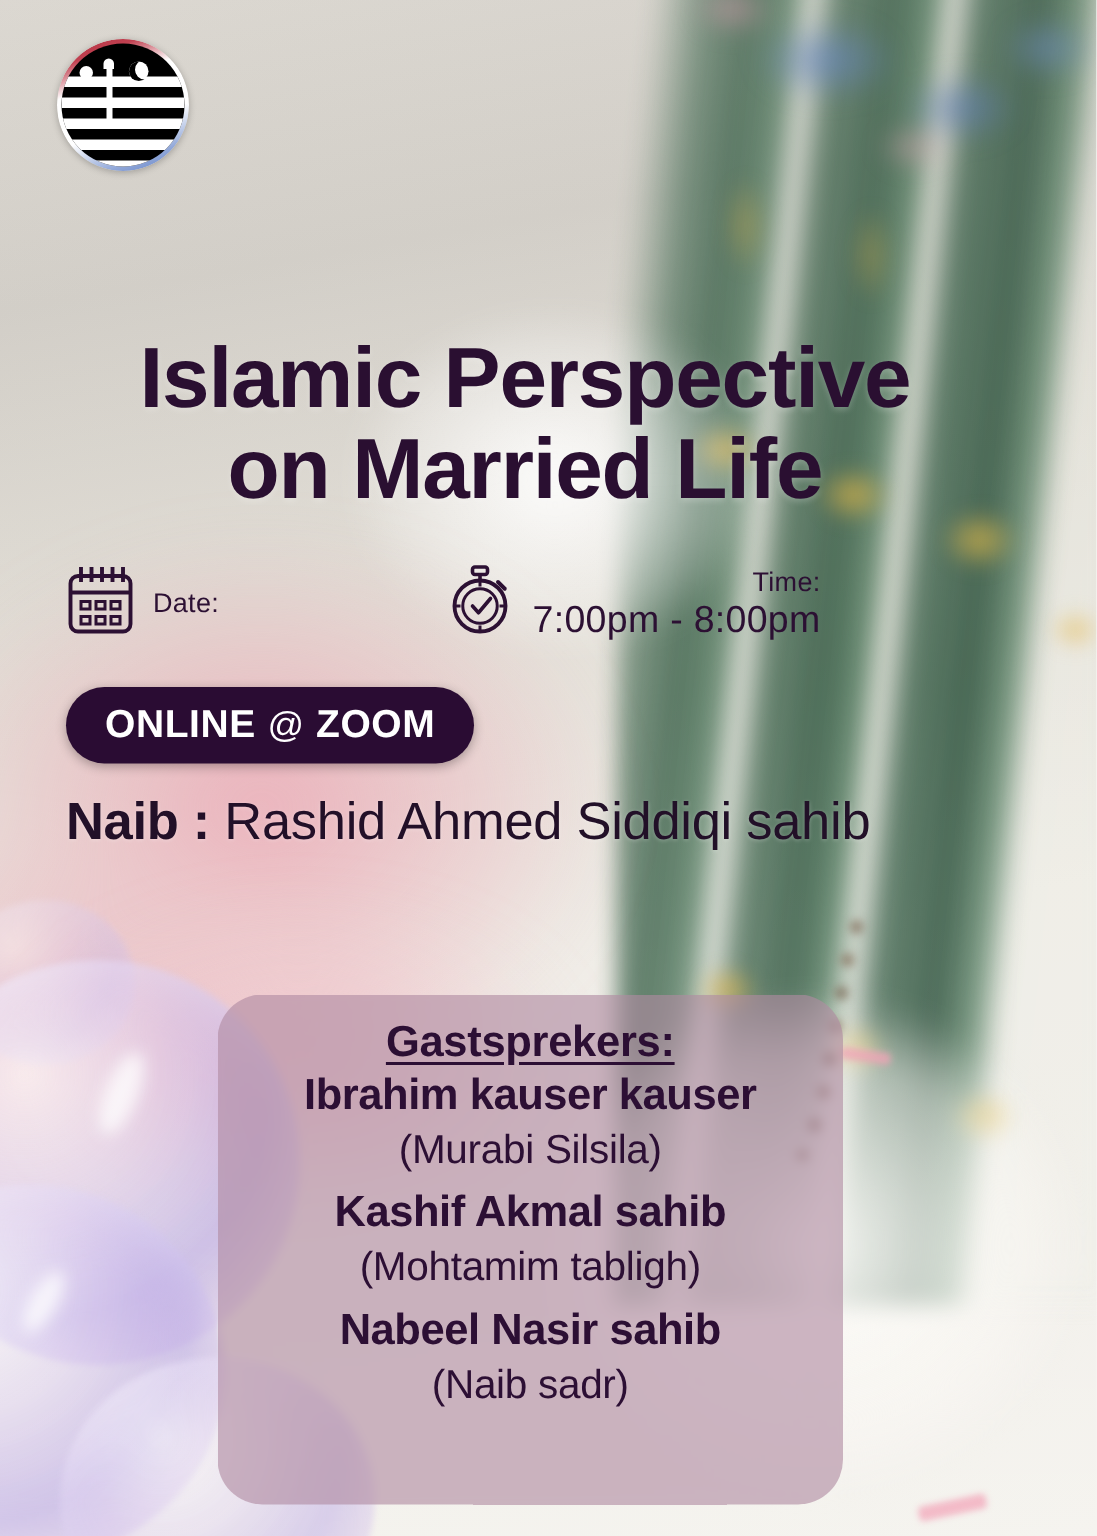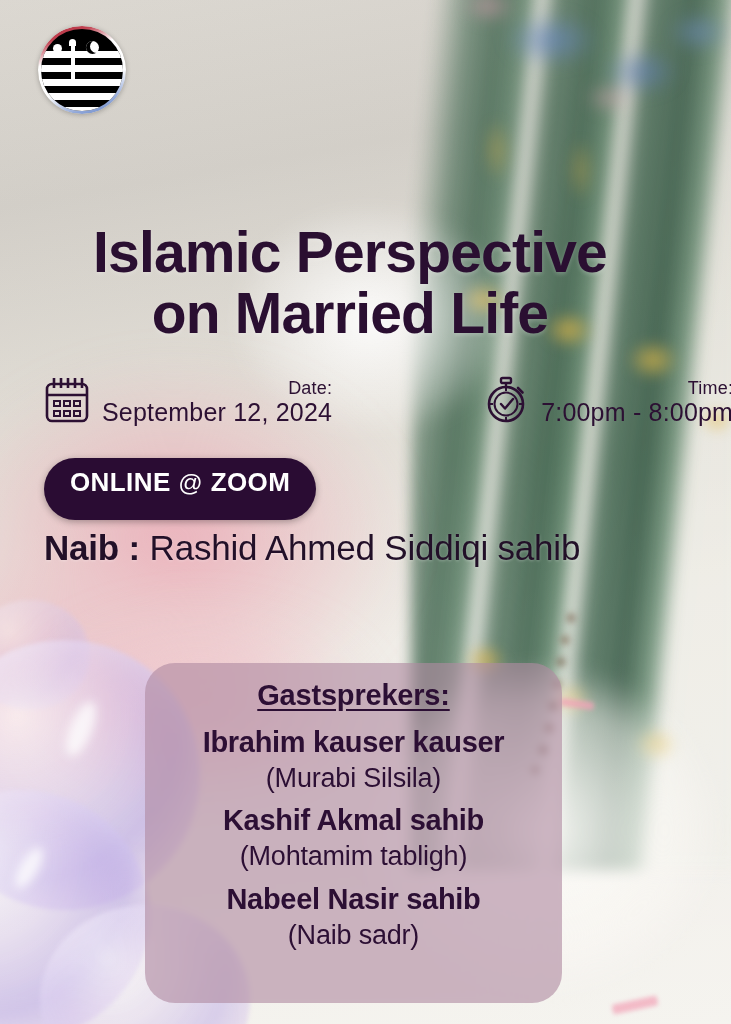--- a/index.html
+++ b/index.html
@@ -211,21 +211,21 @@
   .info-text { color:#2c1033; line-height:1.12; }
   .info-label { font-size:18px; font-weight:normal; letter-spacing:0.2px;text-align:right; }
   .info-value { font-size:25px; font-weight:normal; letter-spacing:0.2px; white-space:nowrap; }
 
   .ico { flex:none; }
 
   
   .zoom-badge {
     position:absolute; left:44px; top:458px;
     background:#2a0c33; color:#ffffff;
-    padding:9px 26px 22px; border-radius:999px;
+    padding:9px 26px 11px; border-radius:999px;
     font-size:26px; font-weight:bold; letter-spacing:0.4px;
     box-shadow:0 2px 7px rgba(0,0,0,0.3);
   }
   .zoom-badge .at { font-weight:normal; font-size:24px; }
 
   
   .host-line {
     position:absolute; left:44px; top:528px;
     font-size:35px; color:#221028; letter-spacing:-0.2px; white-space:nowrap;
     text-shadow:0 1px 3px rgba(255,255,255,0.28);
@@ -239,21 +239,20 @@
     background:rgba(176,138,162,0.62);
     border-radius:30px;
     padding-top:16px;
     text-align:center;
     color:#2c0f34;
     backdrop-filter:blur(2px);
   }
   .speakers-heading {
     font-size:29px; font-weight:bold; text-decoration:underline;
     text-underline-offset:4px; letter-spacing:-0.2px;
-    margin-bottom:12px;
   }
   .speaker { margin-bottom:7px; }
   .speaker-name { font-size:29px; font-weight:bold; letter-spacing:-0.3px; line-height:1.3; }
   .speaker-role { font-size:27px; font-weight:normal; letter-spacing:-0.2px; line-height:1.25; }
 </style>
 </head>
 <body>
 
 <div id="poster">
 
@@ -320,21 +319,20 @@
             <rect x="10" y="25" width="6" height="5" stroke-width="2"></rect>
             <rect x="20" y="25" width="6" height="5" stroke-width="2"></rect>
             <rect x="30" y="25" width="6" height="5" stroke-width="2"></rect>
             <rect x="10" y="35" width="6" height="5" stroke-width="2"></rect>
             <rect x="20" y="35" width="6" height="5" stroke-width="2"></rect>
             <rect x="30" y="35" width="6" height="5" stroke-width="2"></rect>
           </svg>
         </span>
         <span class="info-text">
           <span class="info-label" style="display:block">Date:</span>
-          <span class="info-value" style="display:block">September  12, 2024</span>
         </span>
       </div>
 
       <div class="info-item time">
         <span class="ico">
           <svg width="46" height="50" viewBox="0 0 46 50" fill="none" stroke="#2c1033" stroke-width="2.6">
             <circle cx="23" cy="29" r="17"></circle>
             <circle cx="23" cy="29" r="11.5" stroke-width="2"></circle>
             <rect x="18" y="3" width="10" height="5" rx="1.6" stroke-width="2.4"></rect>
             <line x1="23" y1="8" x2="23" y2="12" stroke-width="2.4"></line>

